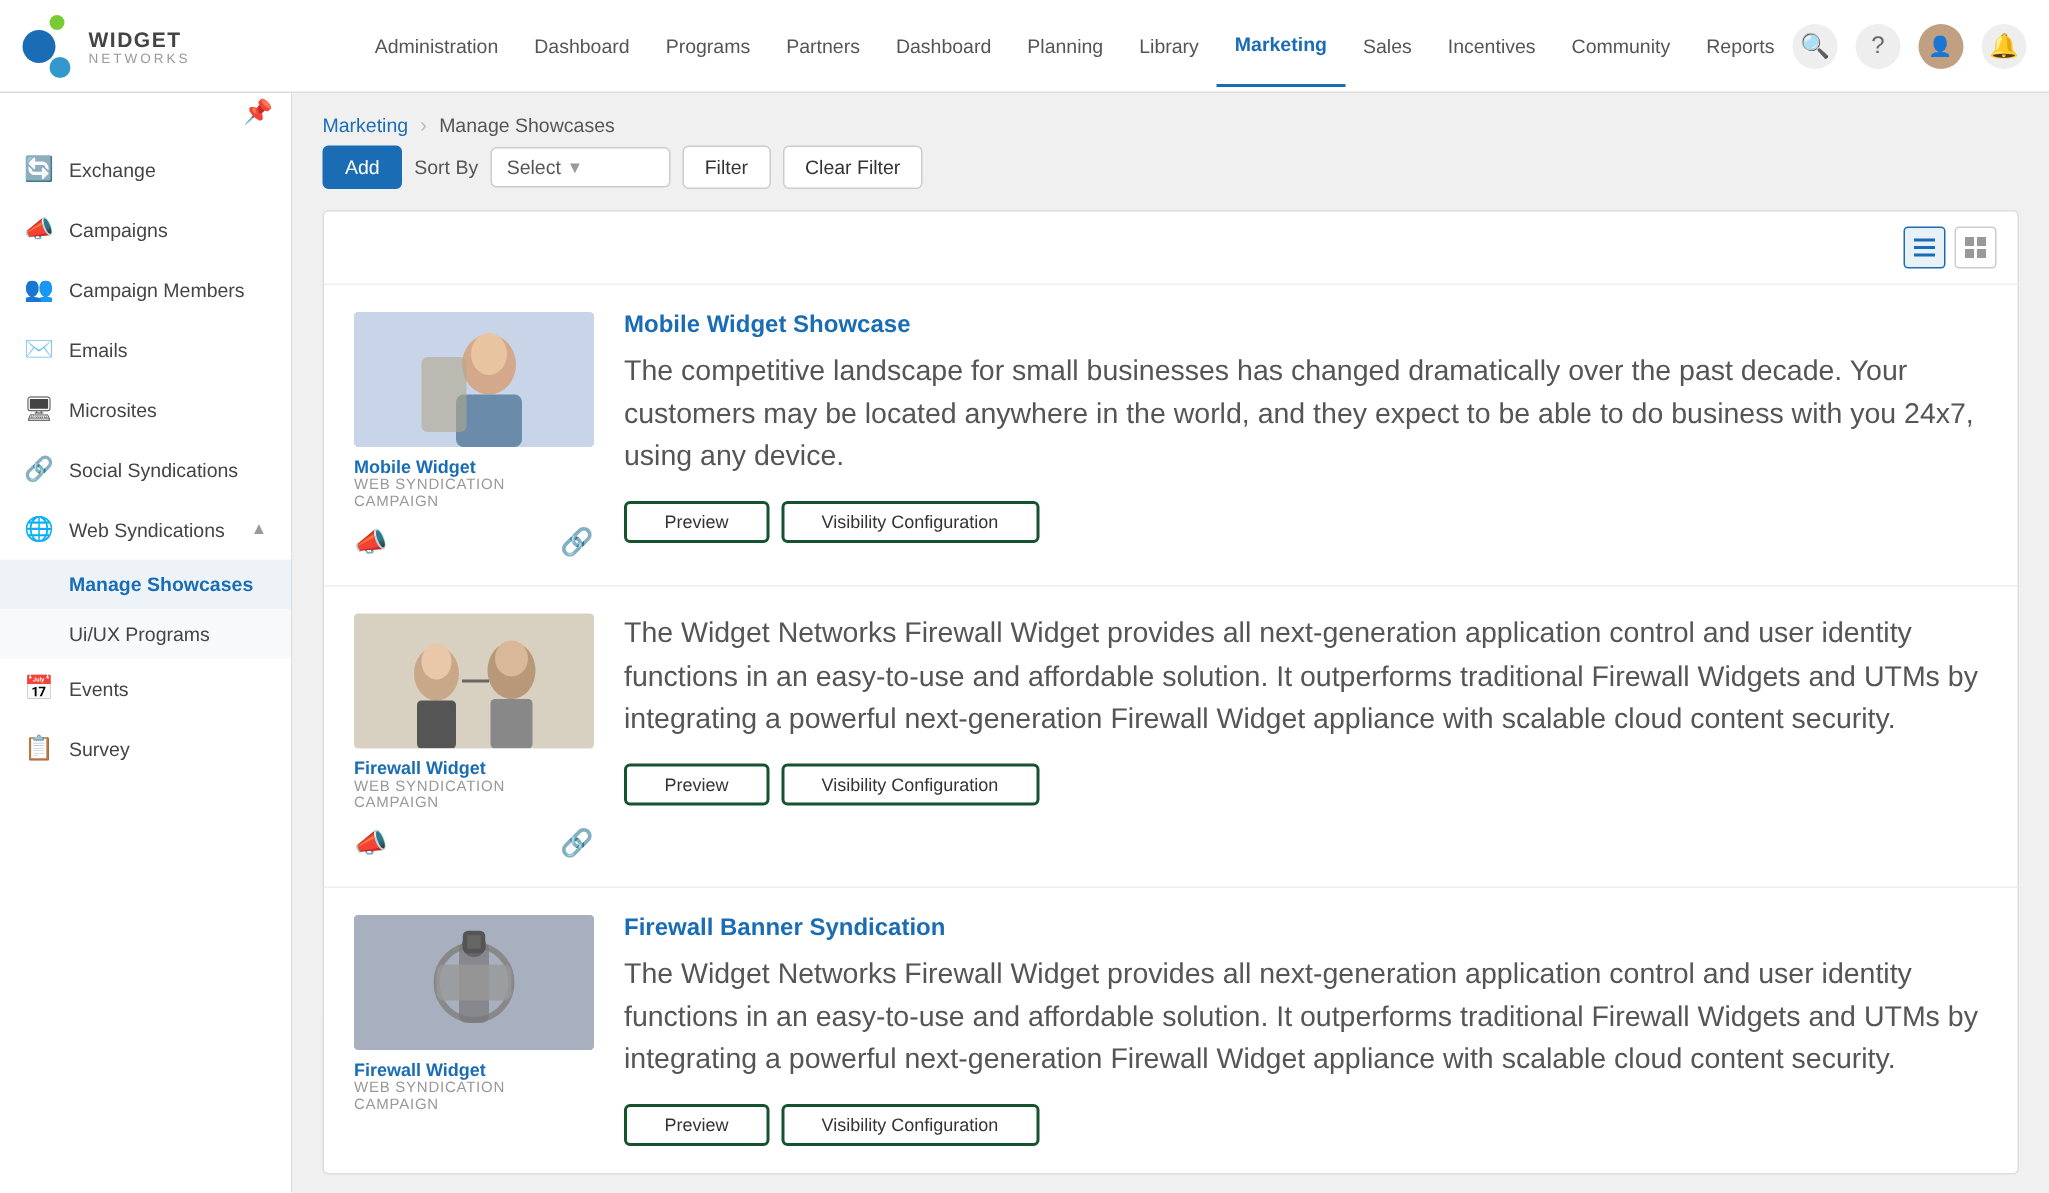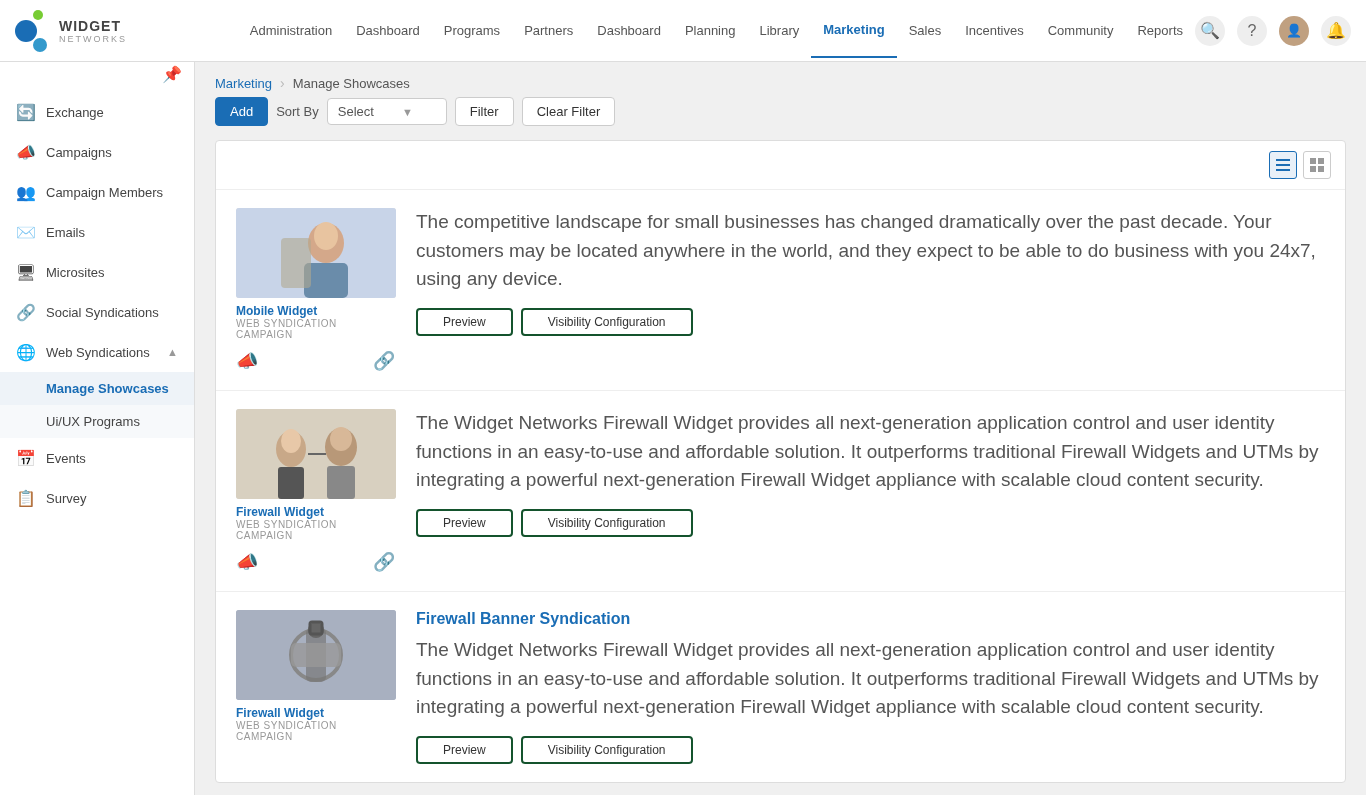--- a/index.html
+++ b/index.html
@@ -211,21 +211,21 @@
     }
     .sort-by-label { font-size: 13px; color: #555; }
     .sort-select {
       display: flex;
       align-items: center;
       border: 1px solid #ccc;
       border-radius: 4px;
       background: #fff;
       padding: 5px 10px;
       cursor: pointer;
-      gap: 28px;
+      gap: 4px;
       min-width: 120px;
       font-size: 13px;
       color: #555;
     }
     .sort-select-arrow { color: #999; font-size: 11px; }
 
     
     .showcase-container {
       background: #fff;
       border: 1px solid #ddd;
@@ -464,20 +464,21 @@
             </svg>
           </div>
           <div class="showcase-card-label">Mobile Widget</div>
           <div class="showcase-card-type">WEB SYNDICATION CAMPAIGN</div>
           <div class="showcase-card-icons">
             <span class="showcase-card-icon">📣</span>
             <span class="showcase-card-link">🔗</span>
           </div>
         </div>
         <div class="showcase-info">
+          <div class="showcase-title">Mobile Widget Showcase</div>
           <div class="showcase-desc">The competitive landscape for small businesses has changed dramatically over the past decade. Your customers may be located anywhere in the world, and they expect to be able to do business with you 24x7, using any device.</div>
           <div class="showcase-actions">
             <button class="showcase-btn">Preview</button>
             <button class="showcase-btn">Visibility Configuration</button>
           </div>
         </div>
       </div>
 
       <div class="showcase-item">
         <div class="showcase-card">

